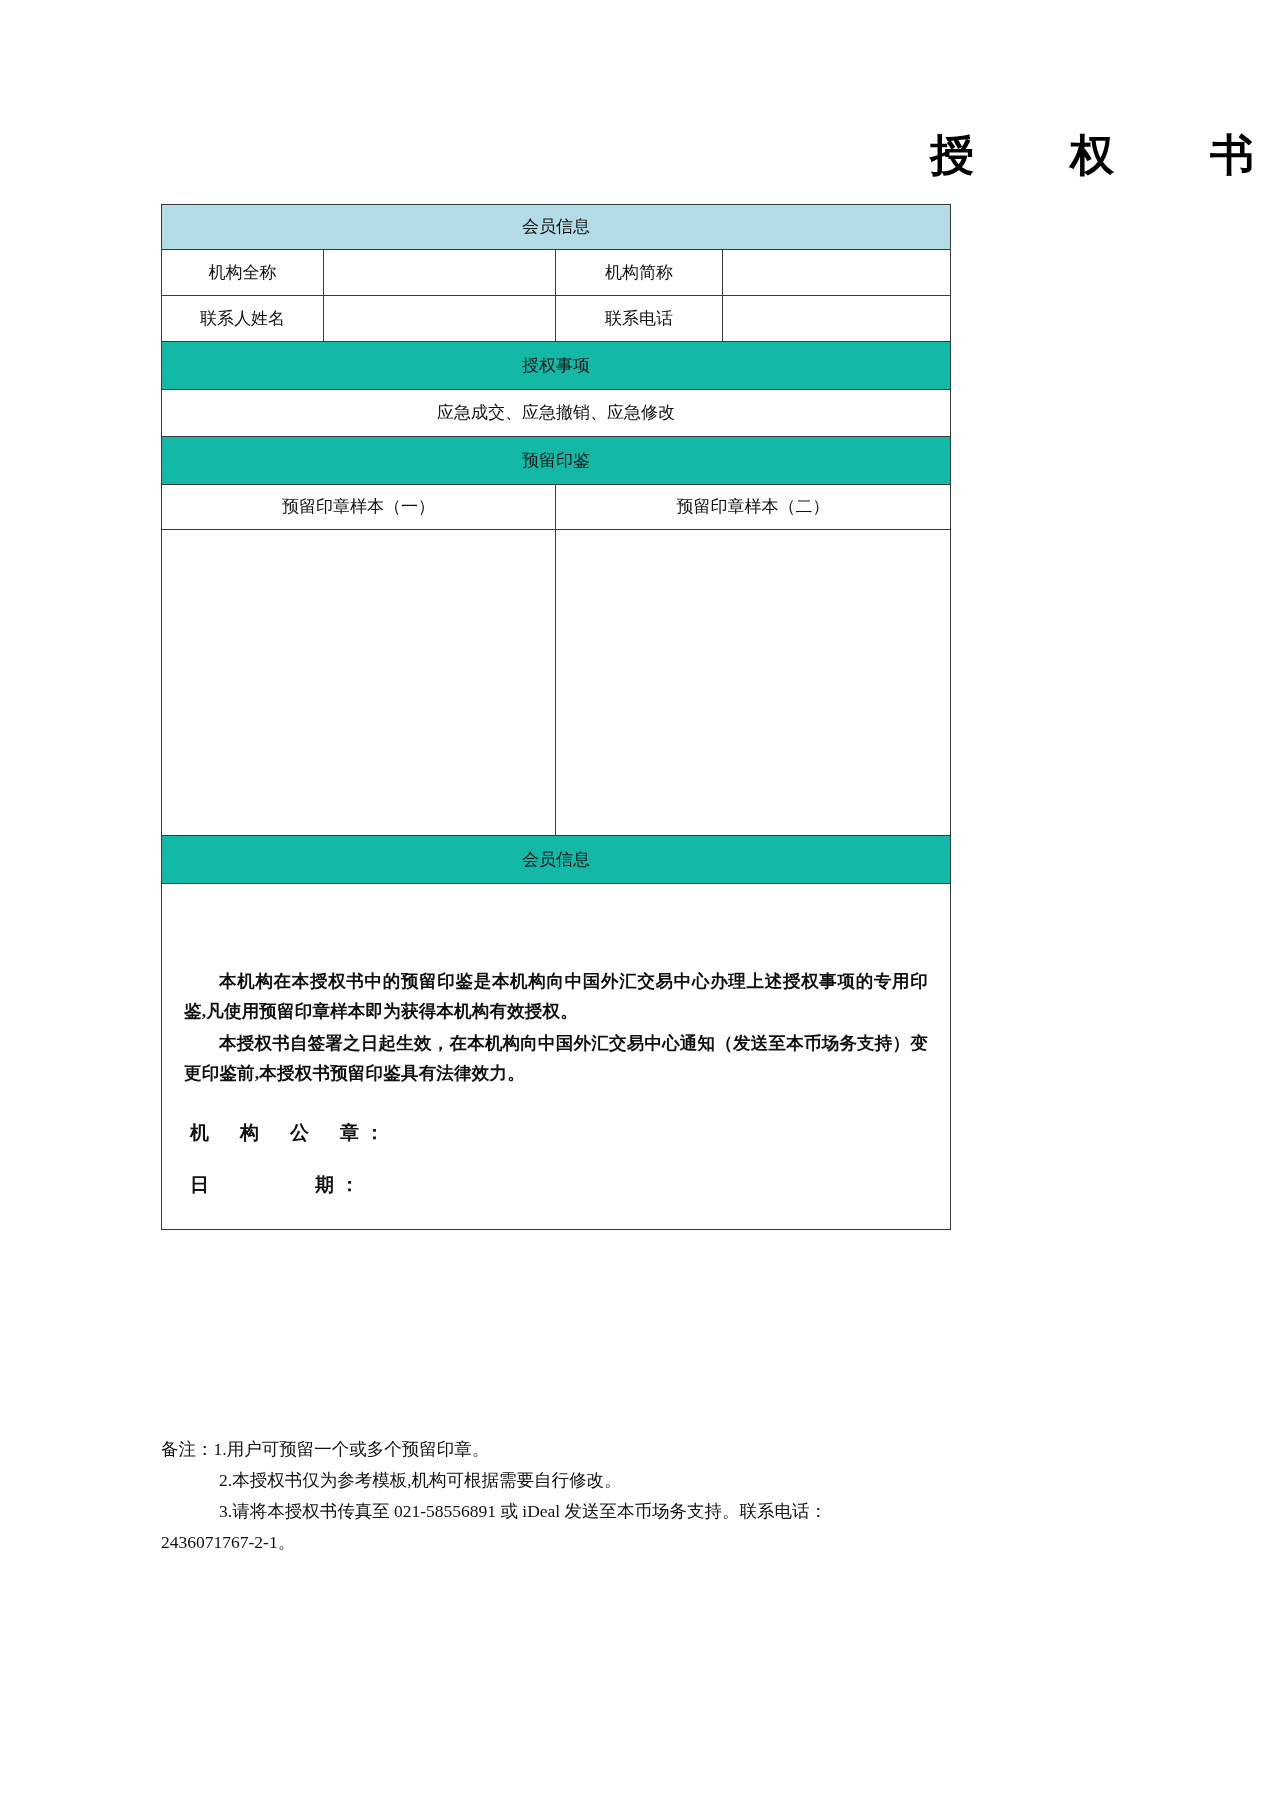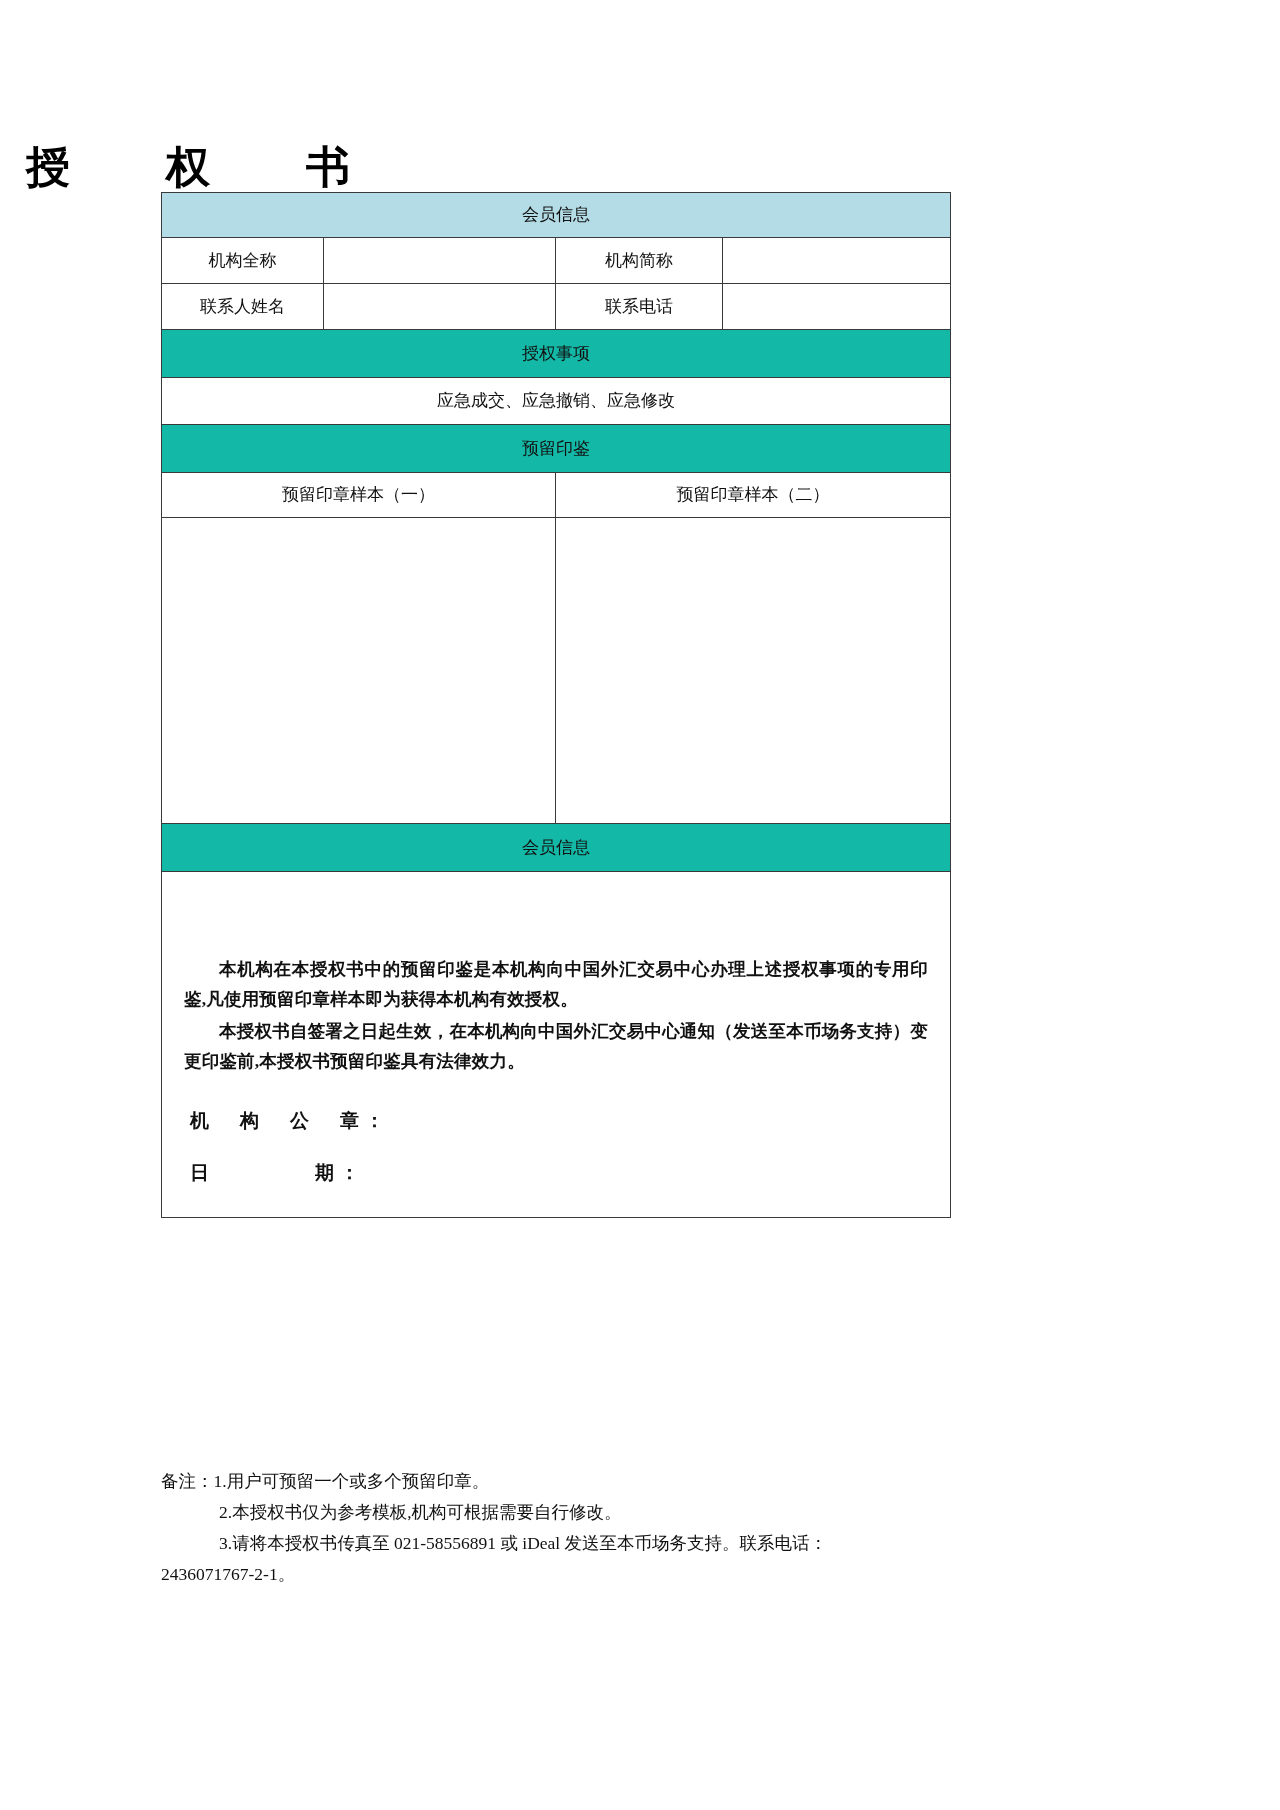--- a/index.html
+++ b/index.html
@@ -20,35 +20,34 @@
     width: 1280px;
     height: 1810px;
     box-sizing: border-box;
   }
   
   .doc-title {
     position: absolute;
     left: 0;
     top: 126px;
     width: 1280px;
-    text-align: left;
+    text-align: right;
     font-family: "Liberation Sans", "DejaVu Sans", sans-serif;
     font-weight: bold;
     font-size: 44px;
     letter-spacing: 26px;
     text-indent: 26px;
     line-height: 58px;
     color: #000;
-    margin-top: 12px;
   }
   
   .form-table {
     position: absolute;
     left: 161px;
-    top: 192px;
+    top: 204px;
     width: 789px;
     border-collapse: collapse;
     table-layout: fixed;
     font-size: 17px;
   }
   .form-table td {
     border: 1px solid #3a3a3a;
     padding: 0;
     vertical-align: middle;
     text-align: center;
@@ -115,21 +114,20 @@
   .sig-left-shift { padding-right: 28px; }
   
   .remarks {
     position: absolute;
     left: 161px;
     top: 1434px;
     width: 800px;
     font-size: 17.5px;
     line-height: 31px;
     color: #111;
-    margin-top: 32px;
   }
   .remarks .rm-line {
     margin: 0;
     white-space: pre-wrap;
   }
 </style>
 </head>
 <body>
 
 <div class="page">

